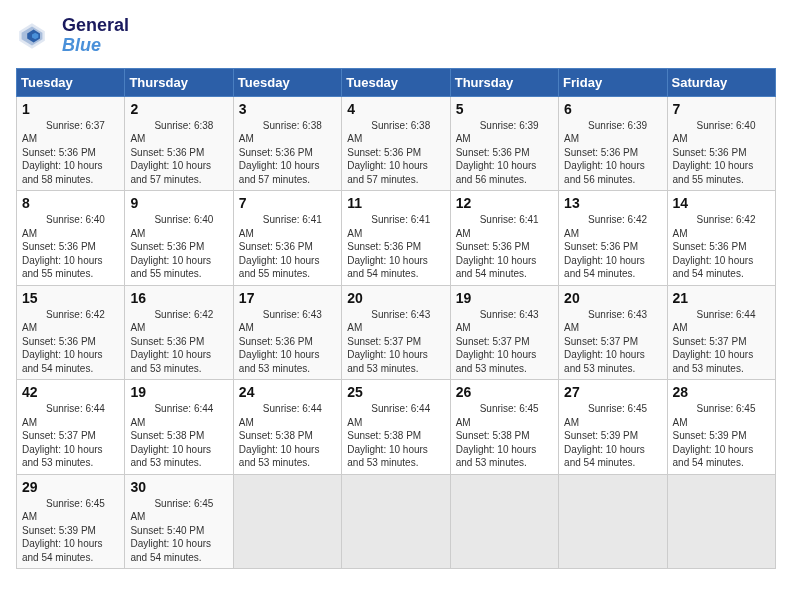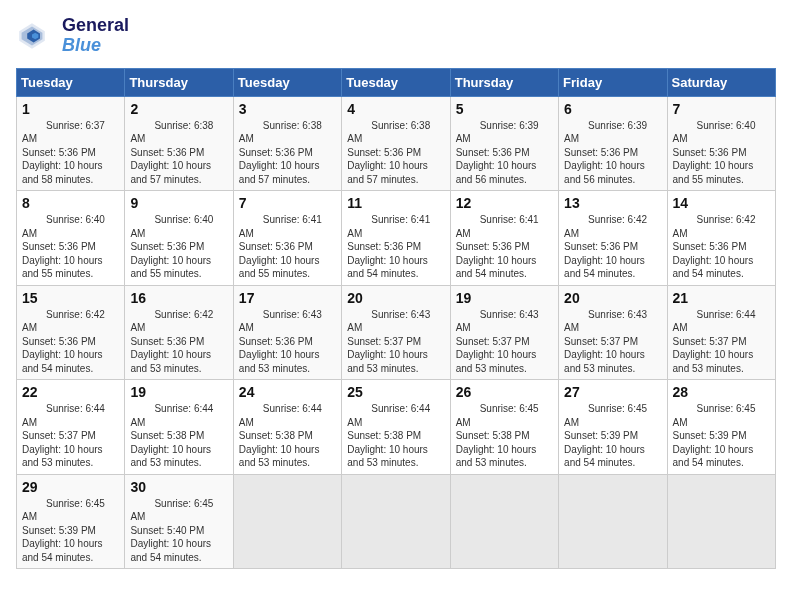--- a/index.html
+++ b/index.html
@@ -208,21 +208,21 @@
           <span class="day-number">20</span>
           <span class="day-info">Sunrise: 6:43 AM<br>Sunset: 5:37 PM<br>Daylight: 10 hours and 53 minutes.</span>
         </td>
         <td>
           <span class="day-number">21</span>
           <span class="day-info">Sunrise: 6:44 AM<br>Sunset: 5:37 PM<br>Daylight: 10 hours and 53 minutes.</span>
         </td>
       </tr>
       <tr>
         <td>
-          <span class="day-number">22</span>
+          <span class="day-number">42</span>
           <span class="day-info">Sunrise: 6:44 AM<br>Sunset: 5:37 PM<br>Daylight: 10 hours and 53 minutes.</span>
         </td>
         <td>
           <span class="day-number">19</span>
           <span class="day-info">Sunrise: 6:44 AM<br>Sunset: 5:38 PM<br>Daylight: 10 hours and 53 minutes.</span>
         </td>
         <td>
           <span class="day-number">24</span>
           <span class="day-info">Sunrise: 6:44 AM<br>Sunset: 5:38 PM<br>Daylight: 10 hours and 53 minutes.</span>
         </td>

